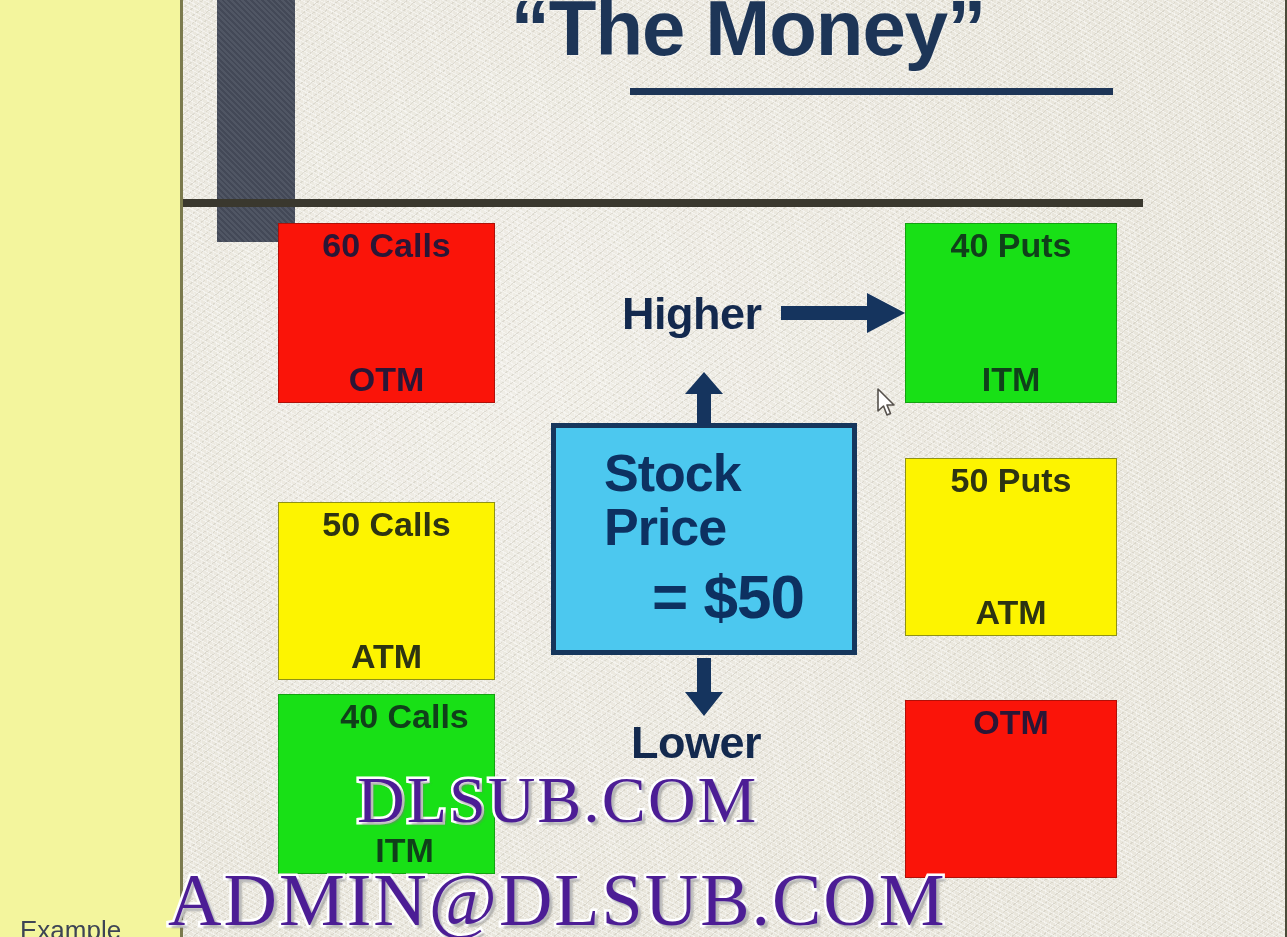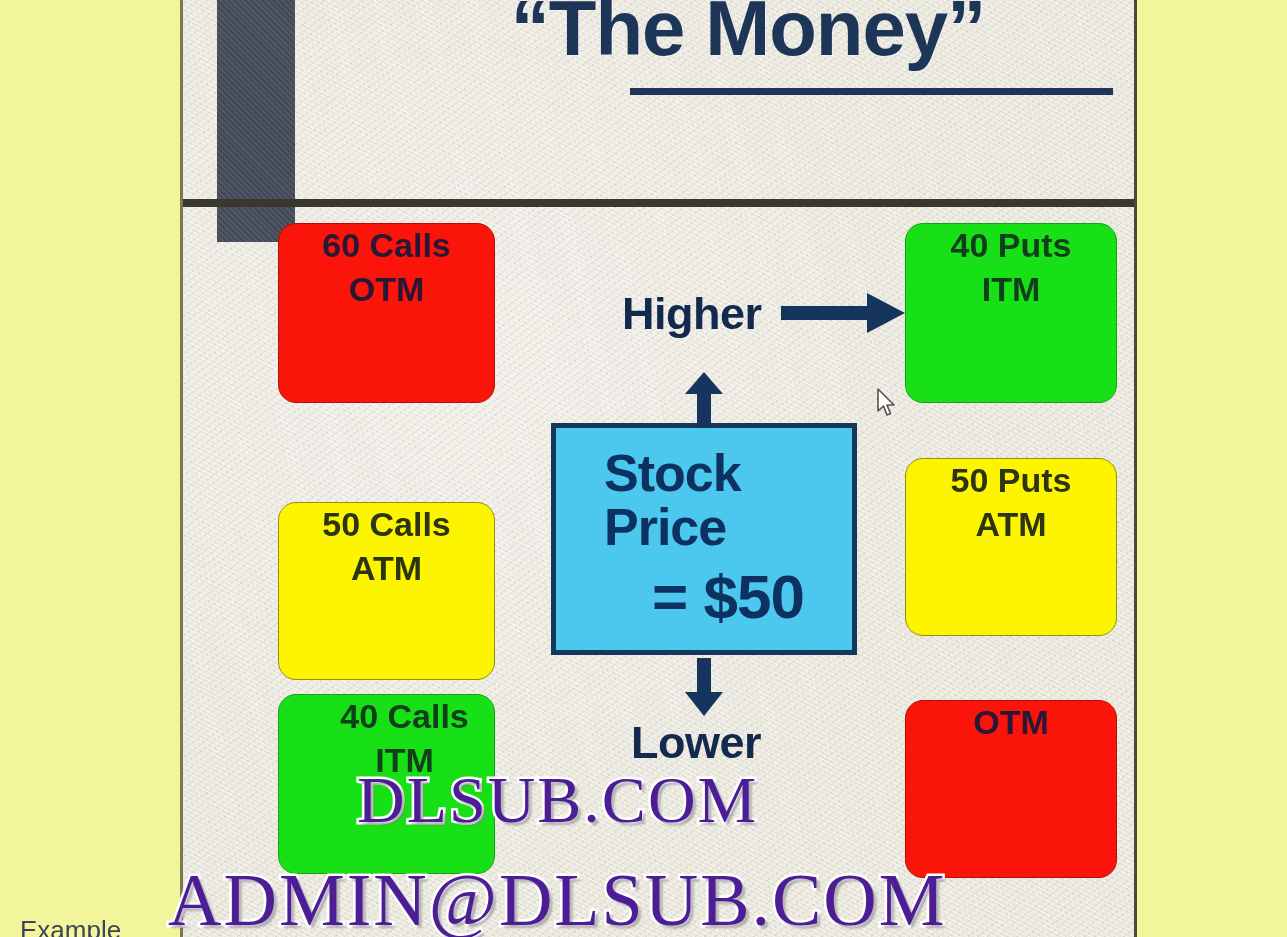--- a/index.html
+++ b/index.html
@@ -19,21 +19,21 @@
   
   .page-bg {
     position:absolute; left:0; top:0; width:1287px; height:937px;
     background:#f3f59d;
   }
 
   
   .slide {
     position:absolute;
     left:180px; top:0px;
-    width:957px; height:937px;
+    width:1108px; height:937px;
     background:#e9e6dc;
     border-left:3px solid #7b7a4d;
     border-right:3px solid #4a4a38;
     overflow:hidden;
   }
   
   .slide:before {
     content:"";
     position:absolute; inset:0;
     background-image:
@@ -82,28 +82,27 @@
     width:963px; height:8px;
     background:#3a382e;
   }
 
   
   .box {
     position:absolute;
     display:flex;
     flex-direction:column;
     align-items:center;
-    justify-content:flex-start;
+    justify-content:space-between;
     font-weight:bold;
     font-size:34px;
     line-height:1.28;
     text-align:center;
     color:#16214a;
     font-family:"Liberation Sans", sans-serif;
-    border-radius:18px;
   }
   .box span { display:block; }
 
   .box.red    { background:#fa1409; border:1px solid #b01008; color:#2a1636; }
   .box.green  { background:#18e016; border:1px solid #13a211; color:#10401a; }
   .box.yellow { background:#fdf400; border:1px solid #8f9116; color:#2d3412; }
 
   
   .b-calls-otm { left:95px;  top:223px; width:217px; height:180px; }
   .b-puts-itm  { left:722px; top:223px; width:212px; height:180px; }

